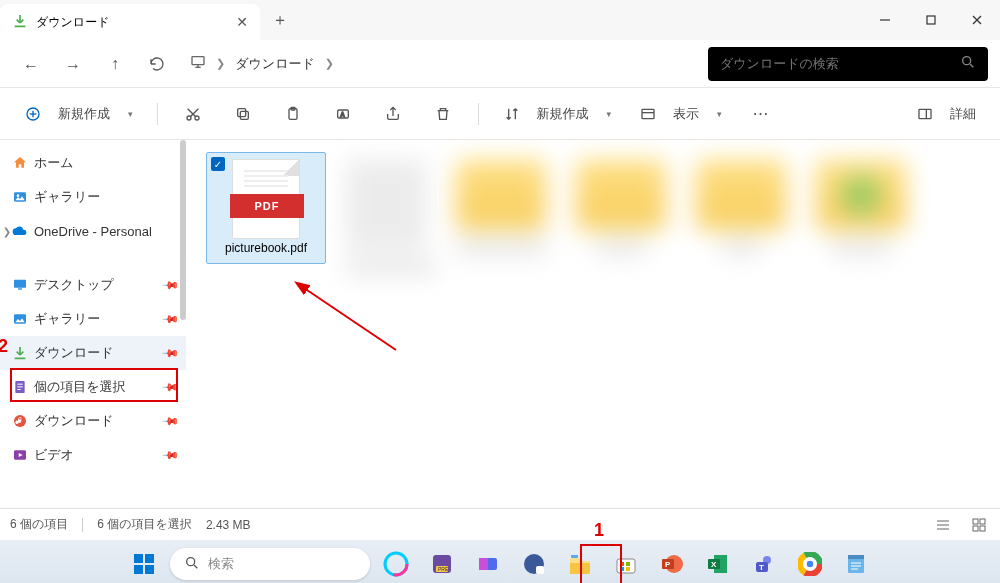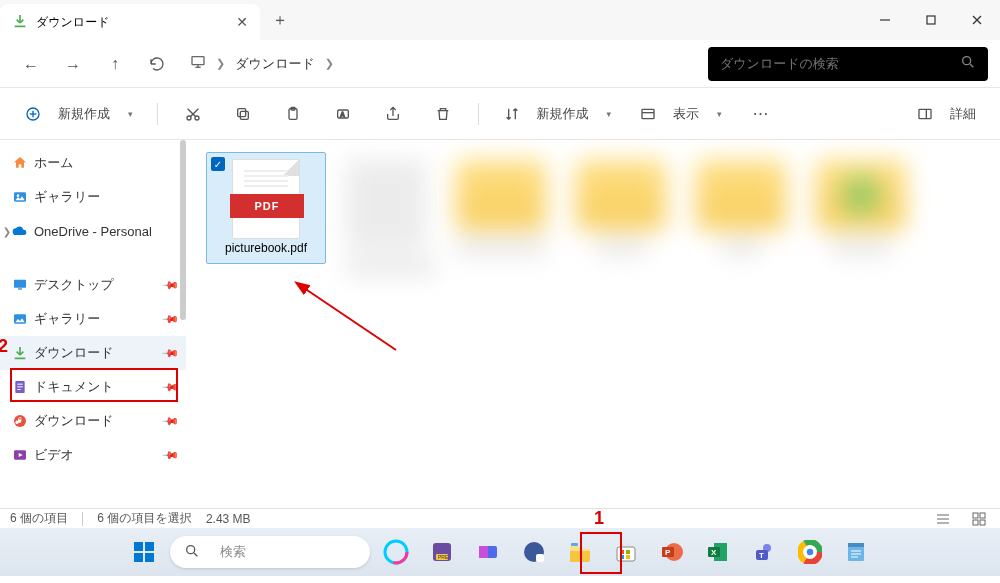--- a/index.html
+++ b/index.html
@@ -56,29 +56,29 @@
 .pdf-lines { position: absolute; top: 10px; width: 44px; height: 20px; background: repeating-linear-gradient(#eee, #eee 2px, transparent 2px, transparent 5px); }
 .fileitem .fname { font-size: 12px; text-align: center; margin-top: 2px; line-height: 1.3; word-break: break-all; }
 
 .blurred { position: absolute; filter: blur(12px); opacity: 0.85; }
 .bfolder { width: 90px; height: 70px; background: linear-gradient(#ffd96b, #f6c542); border-radius: 6px; }
 .btext { width: 90px; height: 14px; background: #ddd; border-radius: 3px; margin-top: 10px; }
 
 .arrow { position: absolute; pointer-events: none; }
 
 
-.statusbar { height: 20px; border-top: 1px solid #e0e0e0; display: flex; align-items: center; padding: 0 10px; font-size: 12px; color: #555; gap: 14px; }
+.statusbar { height: 32px; border-top: 1px solid #e0e0e0; display: flex; align-items: center; padding: 0 10px; font-size: 12px; color: #555; gap: 14px; }
 .statusbar .ssep { width: 1px; height: 14px; background: #ccc; }
 .statusbar .push { flex: 1; }
 .viewtog { width: 22px; height: 18px; display: flex; align-items: center; justify-content: center; color: #666; border-radius: 2px; cursor: pointer; }
 
 
 .taskbar { height: 48px; background: linear-gradient(#e8eef5, #dce5ef); display: flex; align-items: center; justify-content: center; gap: 6px; position: relative; }
 .taskicon { width: 40px; height: 40px; display: flex; align-items: center; justify-content: center; border-radius: 4px; cursor: pointer; }
-.searchpill { width: 200px; height: 32px; background: #fff; border-radius: 16px; display: flex; align-items: center; padding: 0 14px; gap: 20px; font-size: 13px; color: #888; box-shadow: 0 1px 3px rgba(0,0,0,0.15); }
+.searchpill { width: 200px; height: 32px; background: #fff; border-radius: 16px; display: flex; align-items: center; padding: 0 14px; gap: 8px; font-size: 13px; color: #888; box-shadow: 0 1px 3px rgba(0,0,0,0.15); }
 .searchpill .mag { color: #555; }
 .redbox-task { position: absolute; border: 2px solid #d00; pointer-events: none; }
 
 
 .svg { width: 16px; height: 16px; }
 </style>
 </head>
 <body>
 
 <div class="titlebar">
@@ -287,21 +287,21 @@
     </div>
     <div class="sitem">
       <span class="sicon">
           <svg class="svg" viewBox="0 0 24 24">
             <rect x="5" y="3" width="14" height="18" rx="1" fill="#7b5dc7"></rect>
             <rect x="8" y="7" width="8" height="1.5" fill="#fff"></rect>
             <rect x="8" y="11" width="8" height="1.5" fill="#fff"></rect>
             <rect x="8" y="15" width="5" height="1.5" fill="#fff"></rect>
           </svg>
         </span>
-      <span>ドキュメント</span>
+      <span>個の項目を選択</span>
       <span class="pin">📌</span>
     </div>
     <div class="sitem">
       <span class="sicon">
           <svg class="svg" viewBox="0 0 24 24">
             <circle cx="12" cy="12" r="9" fill="#e8533f"></circle>
             <path fill="#fff" d="M10 7v7a2.5 2.5 0 11-1-2V8l5-1v5a2.5 2.5 0 11-1-2V6z"></path>
           </svg>
         </span>
       <span>ダウンロード</span>

